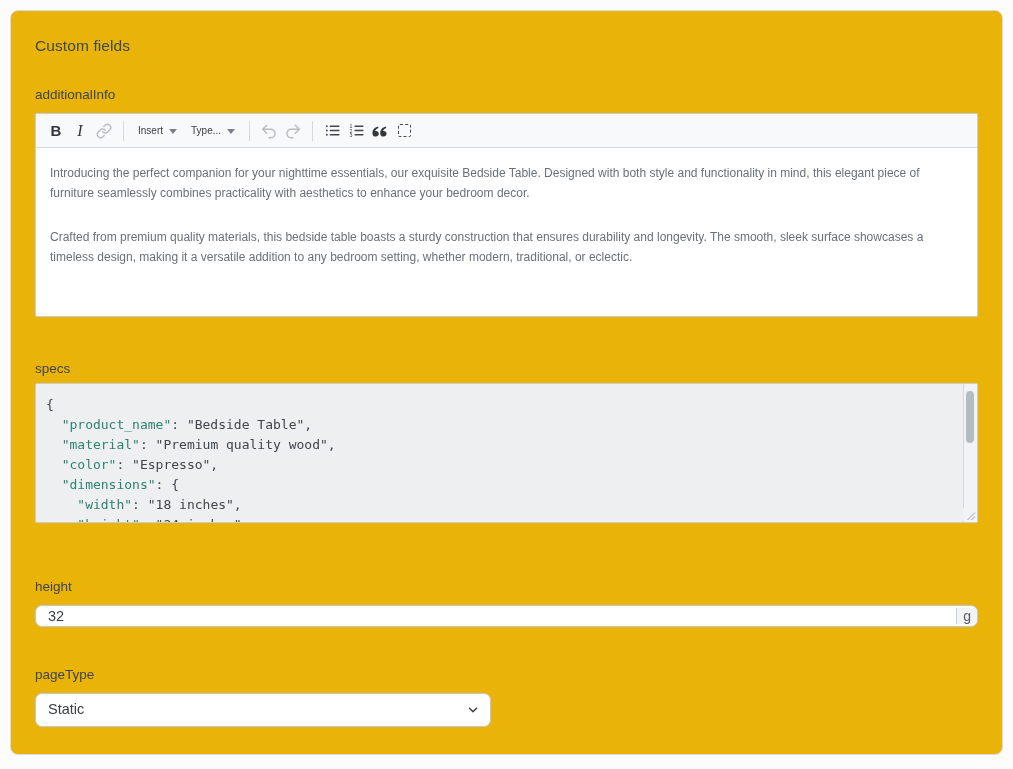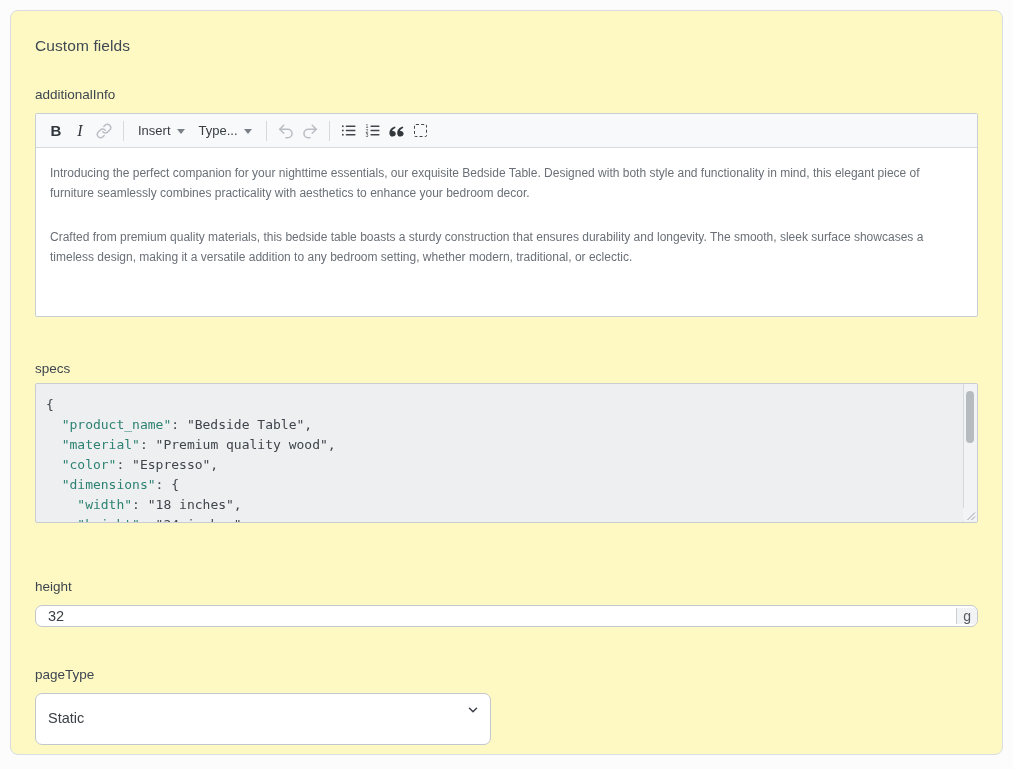--- a/index.html
+++ b/index.html
@@ -7,21 +7,21 @@
   body {
     width: 1013px; height: 769px;
     background: #fcfcfd;
     font-family: "Liberation Sans", sans-serif;
     color: #3e4954;
     overflow: hidden;
   }
   .card {
     position: absolute; left: 10px; top: 10px;
     width: 993px; height: 745px;
-    background: #fef9c3;
+    background: #eab308;
     border: 1px solid #d9dce0;
     border-radius: 8px;
     padding: 26px 24px 24px 24px;
   }
   .card-title {
     font-size: 15.5px; font-weight: 500; color: #3e4954;
     margin: 0 0 32px 0; letter-spacing: .1px;
   }
   .field-label {
     display: block; font-size: 13.5px; color: #3d4650; margin-bottom: 11px;
@@ -41,21 +41,21 @@
     height: 26px; min-width: 24px; padding: 0 3px;
     display: flex; align-items: center; justify-content: center;
     border: none; background: transparent; cursor: pointer; border-radius: 3px;
   }
   .tb-btn svg { display: block; }
   .tb-sep { width: 1px; height: 20px; background: #d7dadd; margin: 0 7px; }
   .tb-bold { font-family: "Liberation Sans", sans-serif; font-weight: 700; font-size: 15px; color: #2f353b; }
   .tb-italic { font-family: "Liberation Serif", serif; font-style: italic; font-size: 16px; color: #2f353b; padding: 0 6px; }
   .tb-dd {
     display: flex; align-items: center; gap: 6px;
-    font-size: 13px; color: #383d43; padding: 0 7px; height: 26px;
+    font-size: 10px; color: #383d43; padding: 0 7px; height: 26px;
     border: none; background: transparent; cursor: pointer;
   }
   .caret-down {
     width: 0; height: 0;
     border-left: 4px solid transparent; border-right: 4px solid transparent;
     border-top: 5px solid #7a8087; margin-top: 2px;
   }
   .dashed-square {
     width: 13px; height: 13px; border: 1.6px dashed #41464c; border-radius: 2px;
   }
@@ -108,21 +108,21 @@
   }
   .affix {
     display: flex; align-items: center; background: #f2f3f5;
     color: #565c63; font-size: 14px; padding: 0 6px;
   }
   .affix.prefix { border-right: 1px solid #ccd0d5; }
   .affix.suffix { border-left: 1px solid #ccd0d5; }
   .affix.wide { padding: 0 9px; }
   .select-wrap { position: relative; }
   .select-wrap select {
-    width: 100%; height: 52px; appearance: none; -webkit-appearance: none;
+    width: 100%; height: 34px; appearance: none; -webkit-appearance: none;
     border: 1px solid #c2c7cd; border-radius: 7px; background: #fff;
     padding: 0 30px 2px 12px; font-family: "Liberation Sans", sans-serif;
     font-size: 14.5px; color: #3a4046; outline: none; cursor: pointer;
   }
   .select-chevron { position: absolute; right: 11px; top: 10px; pointer-events: none; }
 </style>
 </head>
 <body>
 
 <div class="card">

